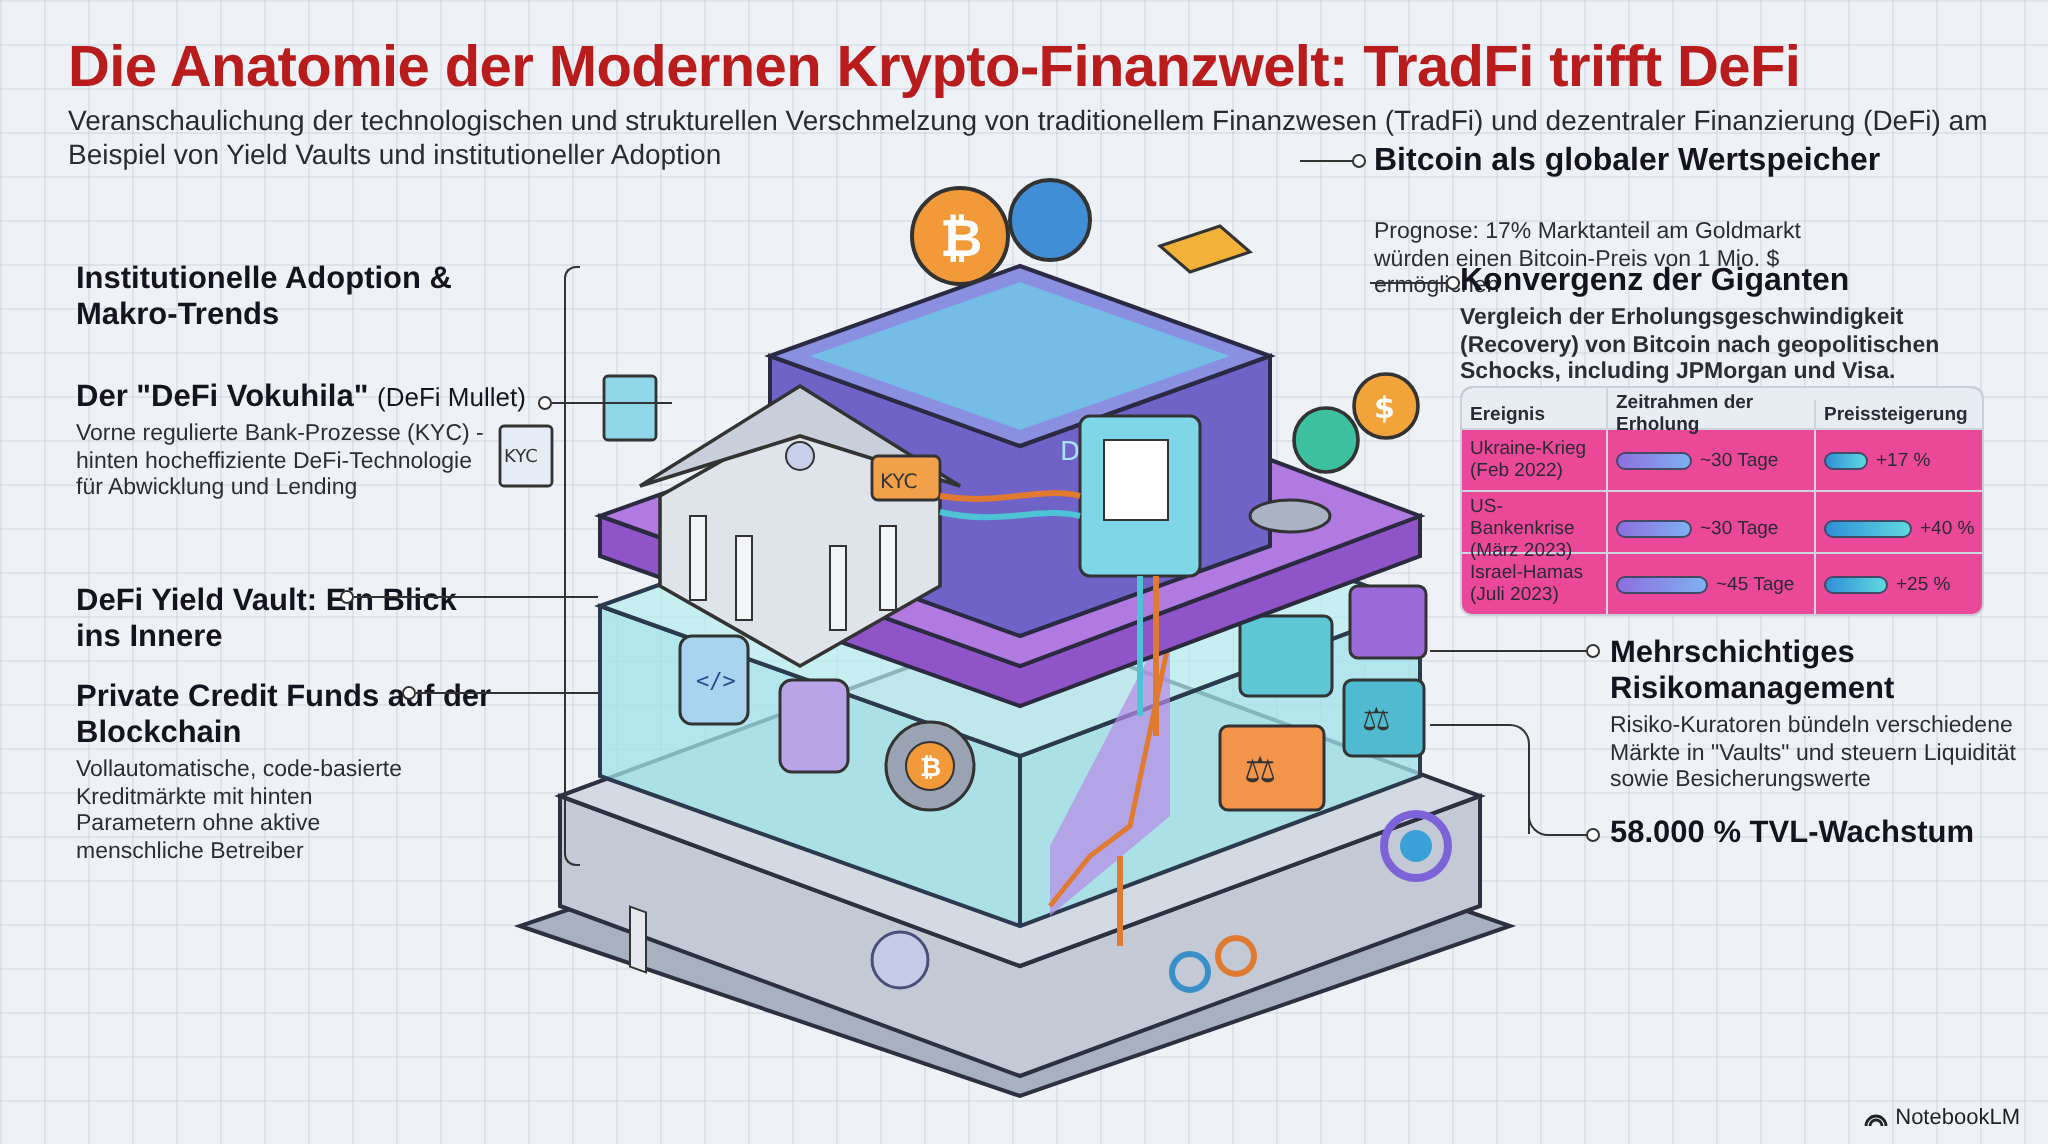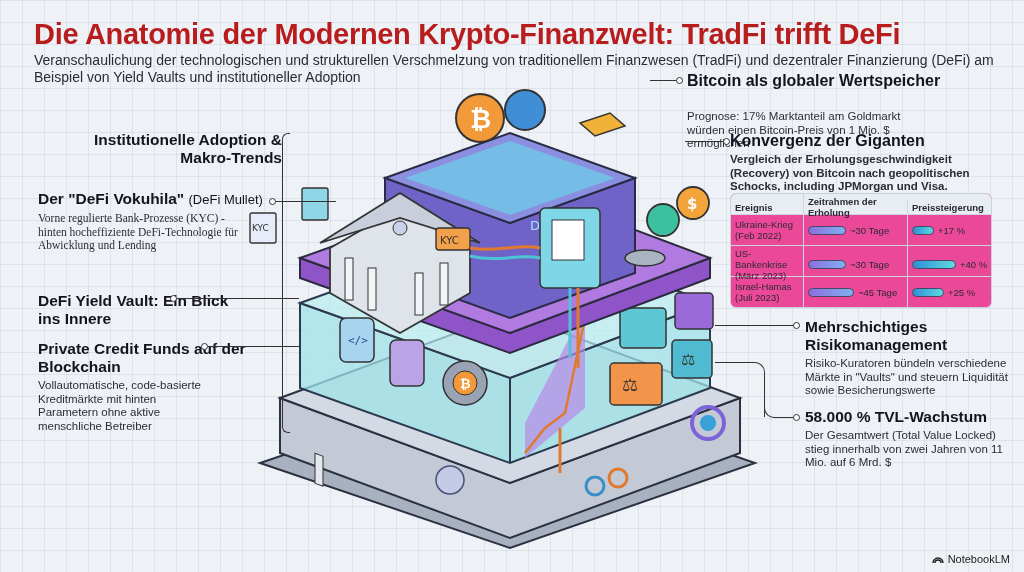--- a/index.html
+++ b/index.html
@@ -25,21 +25,21 @@
   }
   .subtitle {
     left: 34px; top: 52px; width: 970px; font-size: 14px; line-height: 17px; color: #2a2a34;
   }
   .h-big { font-size: 15.5px; font-weight: 700; line-height: 18px; color: #15131f; }
   .h-med { font-size: 16px; font-weight: 700; line-height: 18px; color: #15131f; }
   .body-txt { font-size: 11.5px; line-height: 13.5px; color: #2c2c36; }
   .sub-note { font-size: 13px; font-weight: 400; }
 
   
-  .inst { left: 52px; top: 131px; width: 230px; text-align: right; }
+  .inst { left: 38px; top: 131px; width: 230px; }
   .mullet { left: 38px; top: 190px; width: 240px; }
   .vault { left: 38px; top: 292px; width: 200px; }
   .credit { left: 38px; top: 340px; width: 220px; }
 
   
   .btc { left: 687px; top: 72px; width: 330px; }
   .konv { left: 730px; top: 132px; width: 290px; }
   .risk { left: 805px; top: 318px; width: 215px; }
   .tvl { left: 805px; top: 408px; width: 215px; }
 
@@ -172,21 +172,21 @@
 
 <div class="abs inst">
   <div class="h-big">Institutionelle Adoption &amp; Makro-Trends</div>
 </div>
 
 <div class="abs mullet">
   <div class="h-big">
     <span>Der "DeFi Vokuhila"</span>
     <span class="sub-note">(DeFi Mullet)</span>
   </div>
-  <div class="body-txt" style="margin-top:3px;width:210px;font-family:Liberation Serif, serif;">Vorne regulierte Bank-Prozesse (KYC) - hinten hocheffiziente DeFi-Technologie für Abwicklung und Lending</div>
+  <div class="body-txt" style="margin-top:3px;width:210px;">Vorne regulierte Bank-Prozesse (KYC) - hinten hocheffiziente DeFi-Technologie für Abwicklung und Lending</div>
 </div>
 <div class="dot" style="left:269px;top:198px;"></div>
 <div class="line" style="left:276px;top:201px;width:60px;"></div>
 
 <div class="abs" style="left:282px;top:133px;width:8px;height:300px;border-left:1.5px solid #333;border-top:1.5px solid #333;border-bottom:1.5px solid #333;border-radius:6px 0 0 6px;"></div>
 
 <div class="abs vault">
   <div class="h-big">DeFi Yield Vault: Ein Blick ins Innere</div>
 </div>
 <div class="dot" style="left:170px;top:295px;"></div>
@@ -259,21 +259,20 @@
 <div class="abs risk">
   <div class="h-big">Mehrschichtiges Risikomanagement</div>
   <div class="body-txt" style="margin-top:3px;">Risiko-Kuratoren bündeln verschiedene Märkte in "Vaults" und steuern Liquidität sowie Besicherungswerte</div>
 </div>
 
 <div class="abs" style="left:715px;top:362px;width:50px;height:55px;border-top:1.5px solid #333;border-right:1.5px solid #333;border-radius:0 10px 0 0;"></div>
 <div class="abs" style="left:764px;top:402px;width:31px;height:16px;border-left:1.5px solid #333;border-bottom:1.5px solid #333;border-radius:0 0 0 10px;"></div>
 <div class="dot" style="left:793px;top:414px;"></div>
 <div class="abs tvl">
   <div class="h-big">58.000 % TVL-Wachstum</div>
-  <div class="body-txt" style="margin-top:3px;">Der Gesamtwert (Total Value Locked) stieg innerhalb von zwei Jahren von 11 Mio. auf 6 Mrd. $</div>
 </div>
 
 <div class="abs brand">
   <svg width="12" height="10" viewBox="0 0 12 10">
     <path d="M1,9 A5,5 0 0 1 11,9" fill="none" stroke="#222" stroke-width="1.4"></path>
     <path d="M3,9 A3,3 0 0 1 9,9" fill="none" stroke="#222" stroke-width="1.4"></path>
   </svg>
   <span>NotebookLM</span>
 </div>
 

